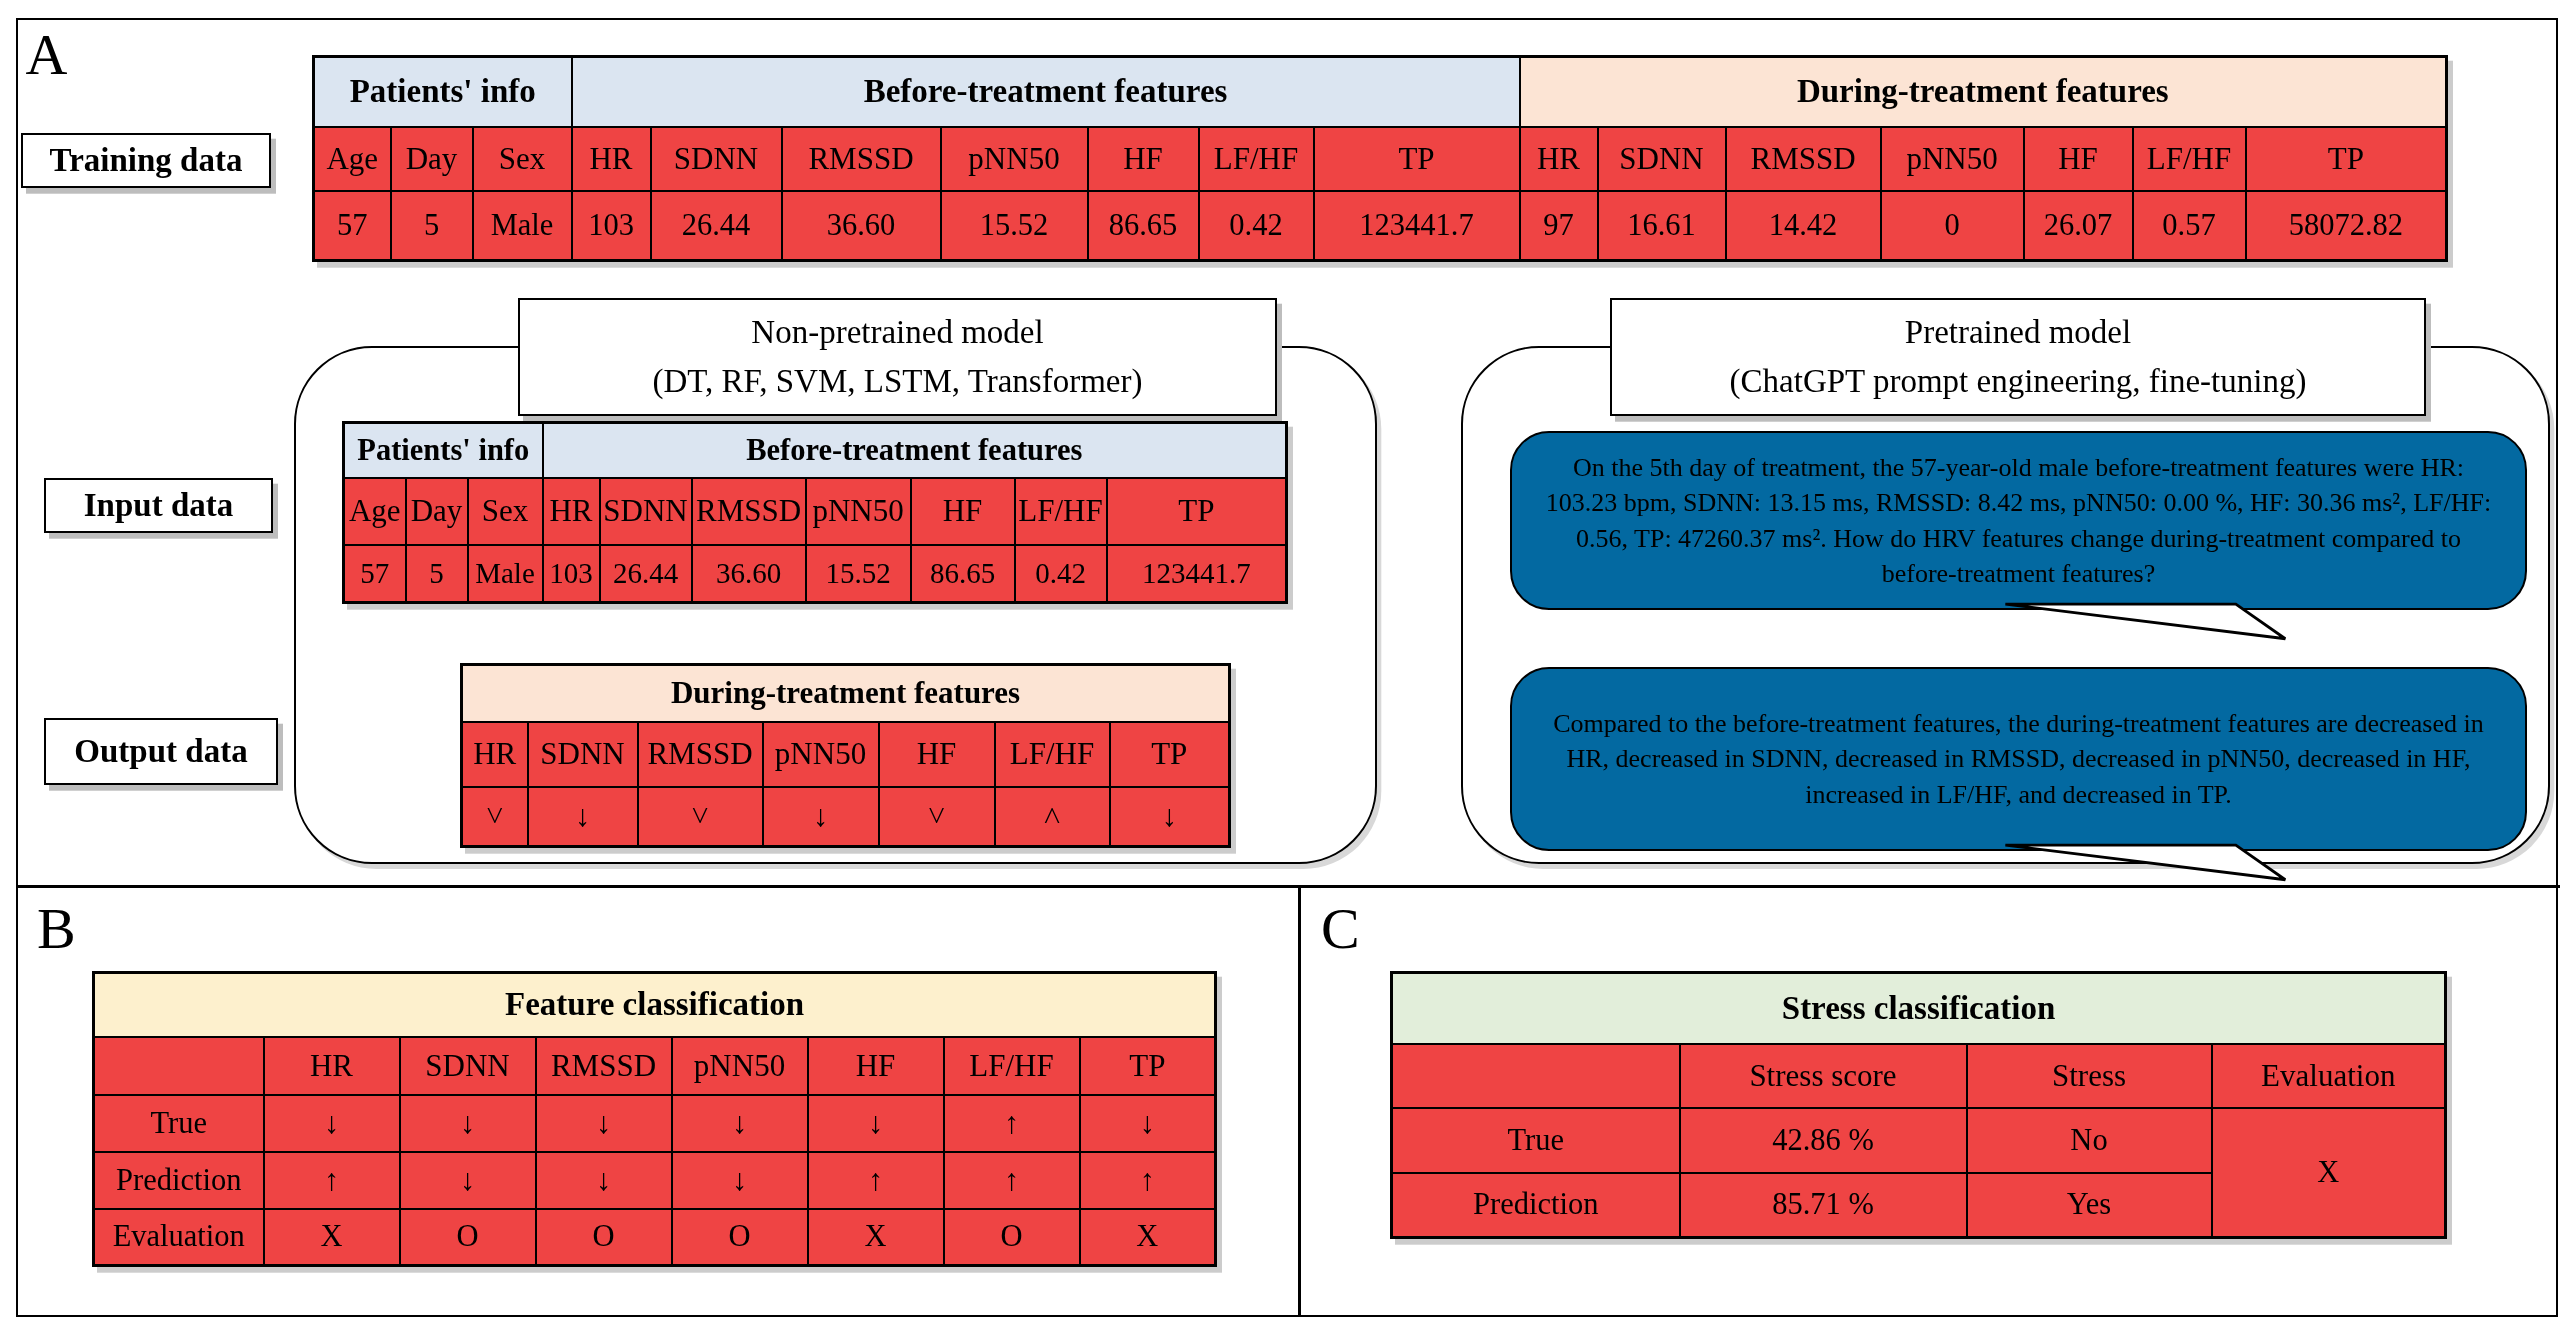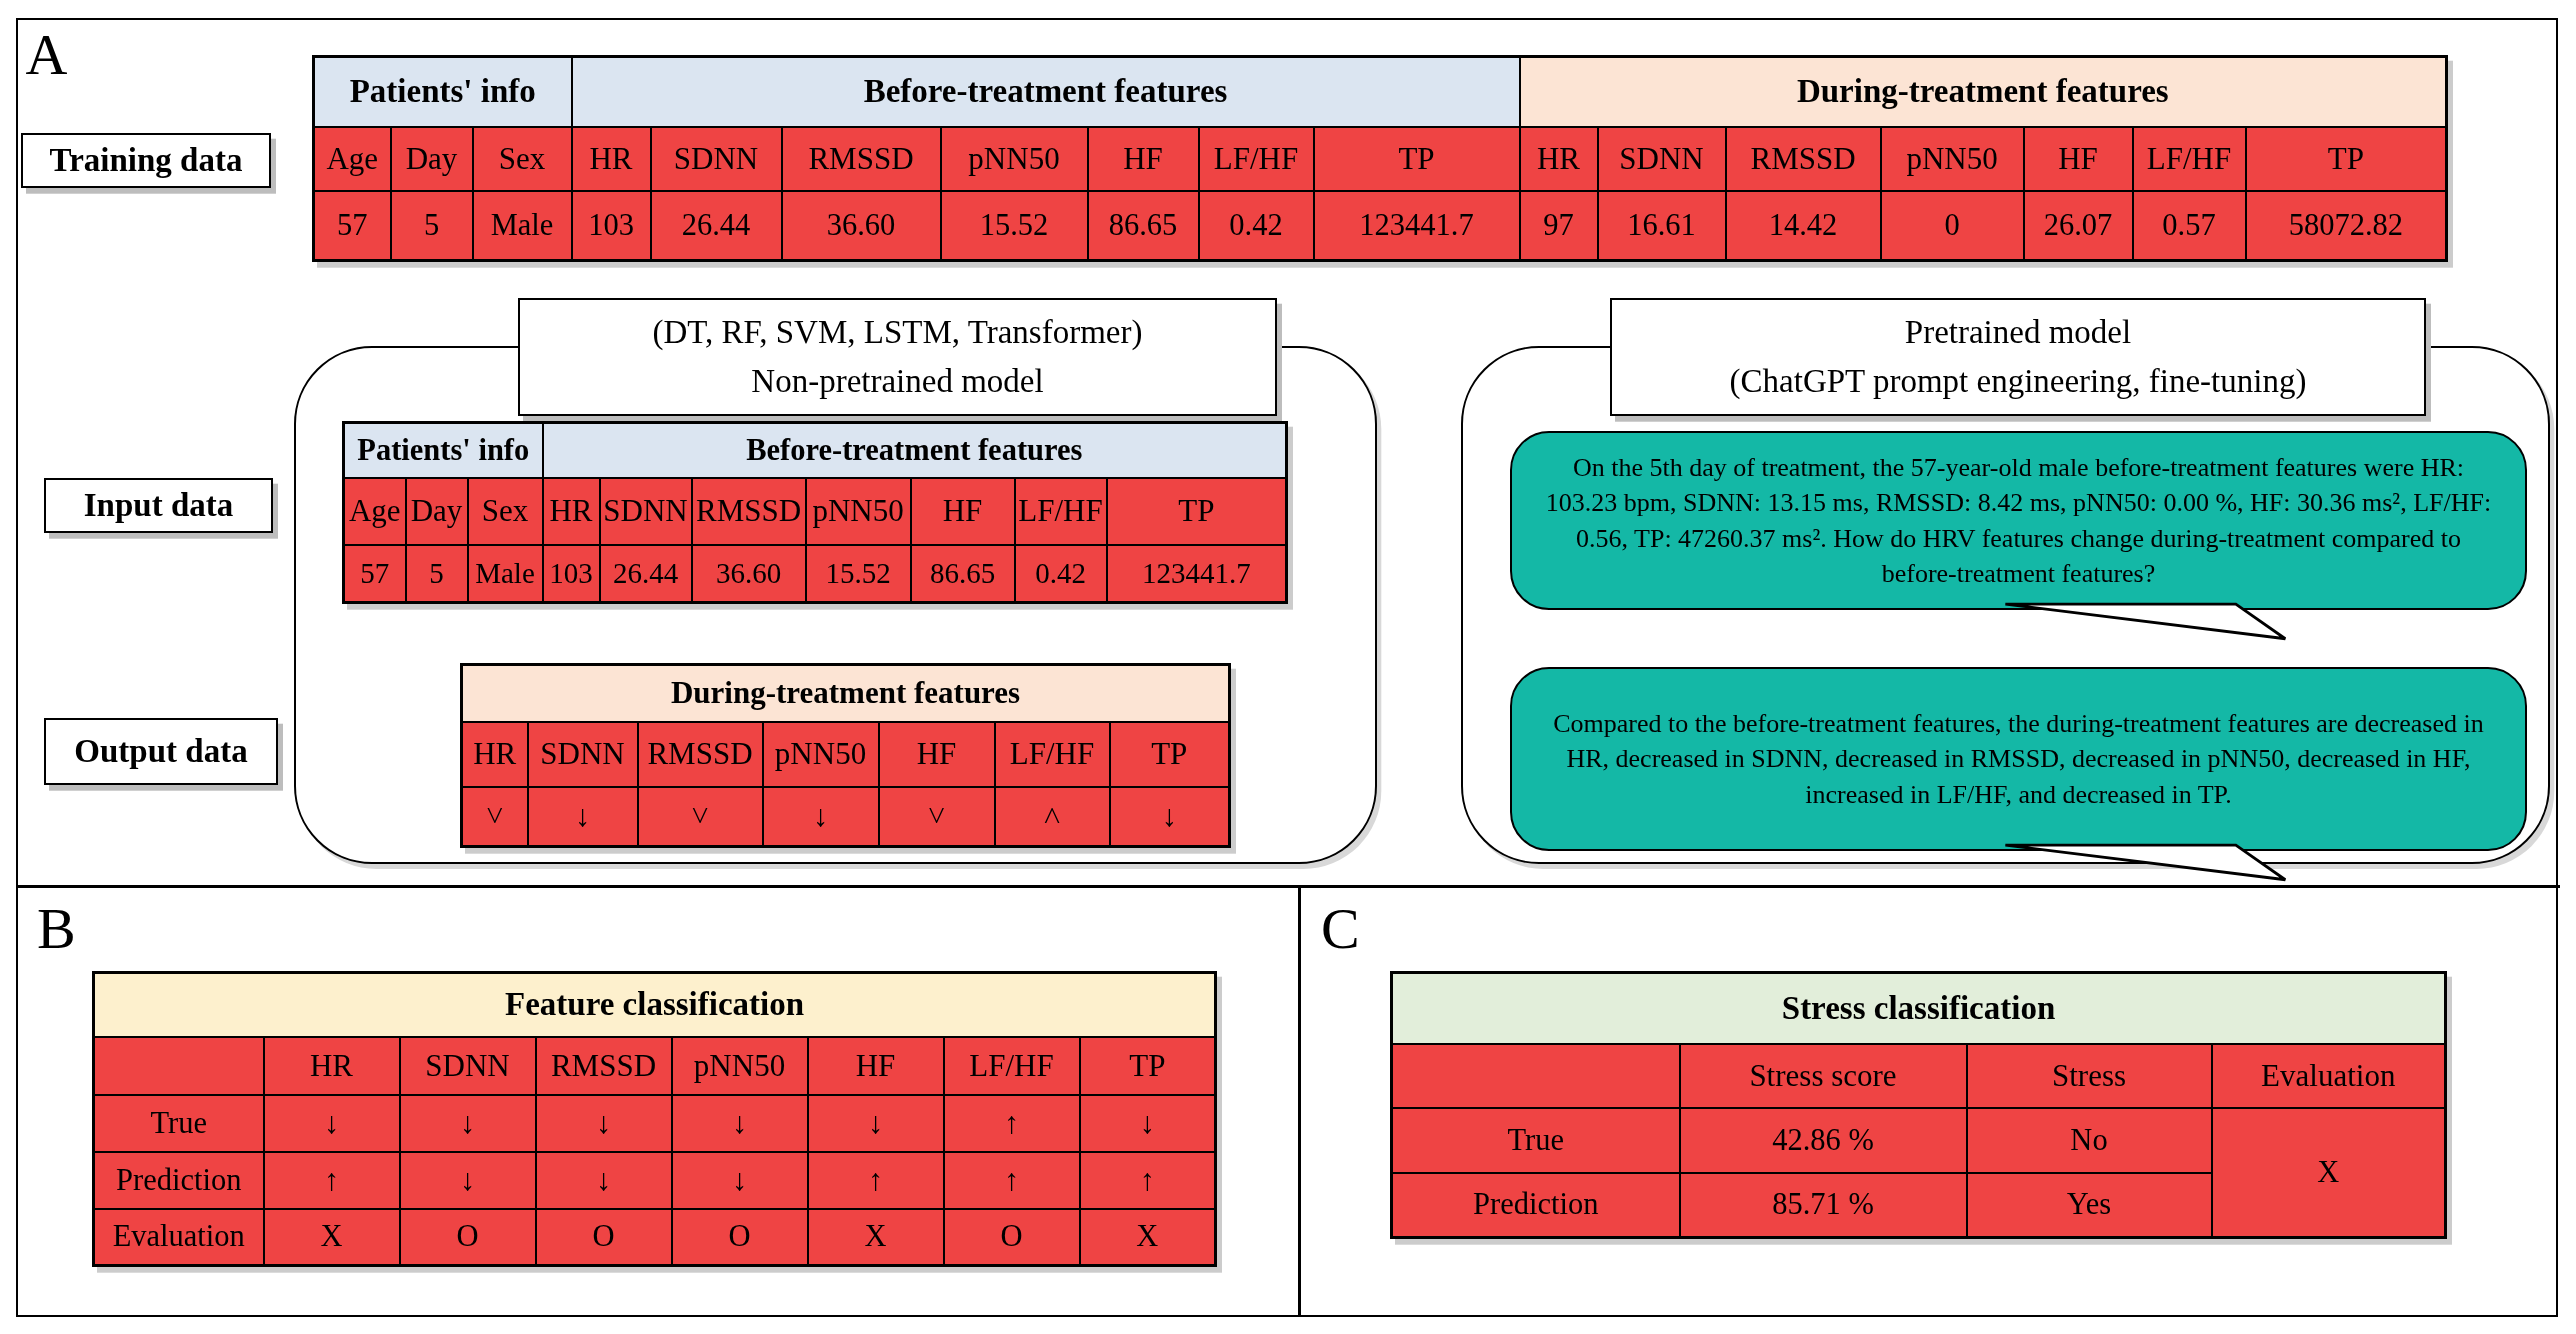--- a/index.html
+++ b/index.html
@@ -9,21 +9,21 @@
   .frame{left:15.6px;top:18px;width:2538px;height:1295px;border:2.8px solid #000;}
   .hdiv{left:15.6px;top:885px;width:2544px;height:2.8px;background:#000;}
   .vdiv{left:1298px;top:885px;width:2.8px;height:430px;background:#000;}
   .plabel{font-size:58px;line-height:1;}
   .labelbox{border:2.8px solid #000;background:#fff;display:flex;align-items:center;justify-content:center;
             font-weight:bold;font-size:33px;box-shadow:5px 5.7px 0 #bdbdbd;box-sizing:border-box;}
   .modelbox{border:2.8px solid #000;background:#fff;display:flex;flex-direction:column;align-items:center;
             justify-content:center;font-size:33px;line-height:1.5;text-align:center;
             box-shadow:5px 5.7px 0 #bdbdbd;box-sizing:border-box;z-index:3;}
   .bigrect{border:2.8px solid #000;border-radius:78px;background:#fff;box-shadow:4.3px 5px 0 #d8d8d8;box-sizing:border-box;z-index:1;}
-  .bubble{border:2.8px solid #000;border-radius:39px;background:#14b8a6;display:flex;align-items:center;
+  .bubble{border:2.8px solid #000;border-radius:39px;background:#0369a1;display:flex;align-items:center;
           justify-content:center;text-align:center;font-size:26px;line-height:1.35;
           padding:2.8px 33px;box-sizing:border-box;z-index:2;}
   .tail{position:absolute;z-index:2;}
   table.tbl{position:absolute;border-collapse:collapse;table-layout:fixed;background:#ef4444;
             border:3.5px solid #000;box-shadow:5px 5.7px 0 #cccccc;z-index:4;}
   .tbl td{border:2.1px solid #000;text-align:center;vertical-align:middle;font-size:30.5px;padding:0;overflow:hidden;}
   .tbl tr.grprow td{border-bottom:2.8px solid #000;}
   .tbl td.grp{font-weight:bold;font-size:33px;}
   .tbl tr.hdrrow td{font-size:31px;}
   .blue{background:#dbe5f1;}
@@ -108,22 +108,22 @@
       <td>26.07</td>
       <td>0.57</td>
       <td>58072.82</td>
     </tr>
   </tbody>
     </table>
 
   <div class="abs bigrect" style="left:294px;top:346px;width:1083px;height:518px;"></div>
 
   <div class="abs modelbox" style="left:518px;top:298px;width:759px;height:118px;">
+    <div>Non-pretrained model</div>
     <div>(DT, RF, SVM, LSTM, Transformer)</div>
-    <div>Non-pretrained model</div>
   </div>
 
   <div class="abs labelbox" style="left:44px;top:478px;width:229px;height:55px;">Input data</div>
 
   <table class="tbl" style="left:342px;top:421px;width:944px;">
     <colgroup>
       <col style="width:62px">
         <col style="width:62px">
         <col style="width:75px">
       <col style="width:57px">

